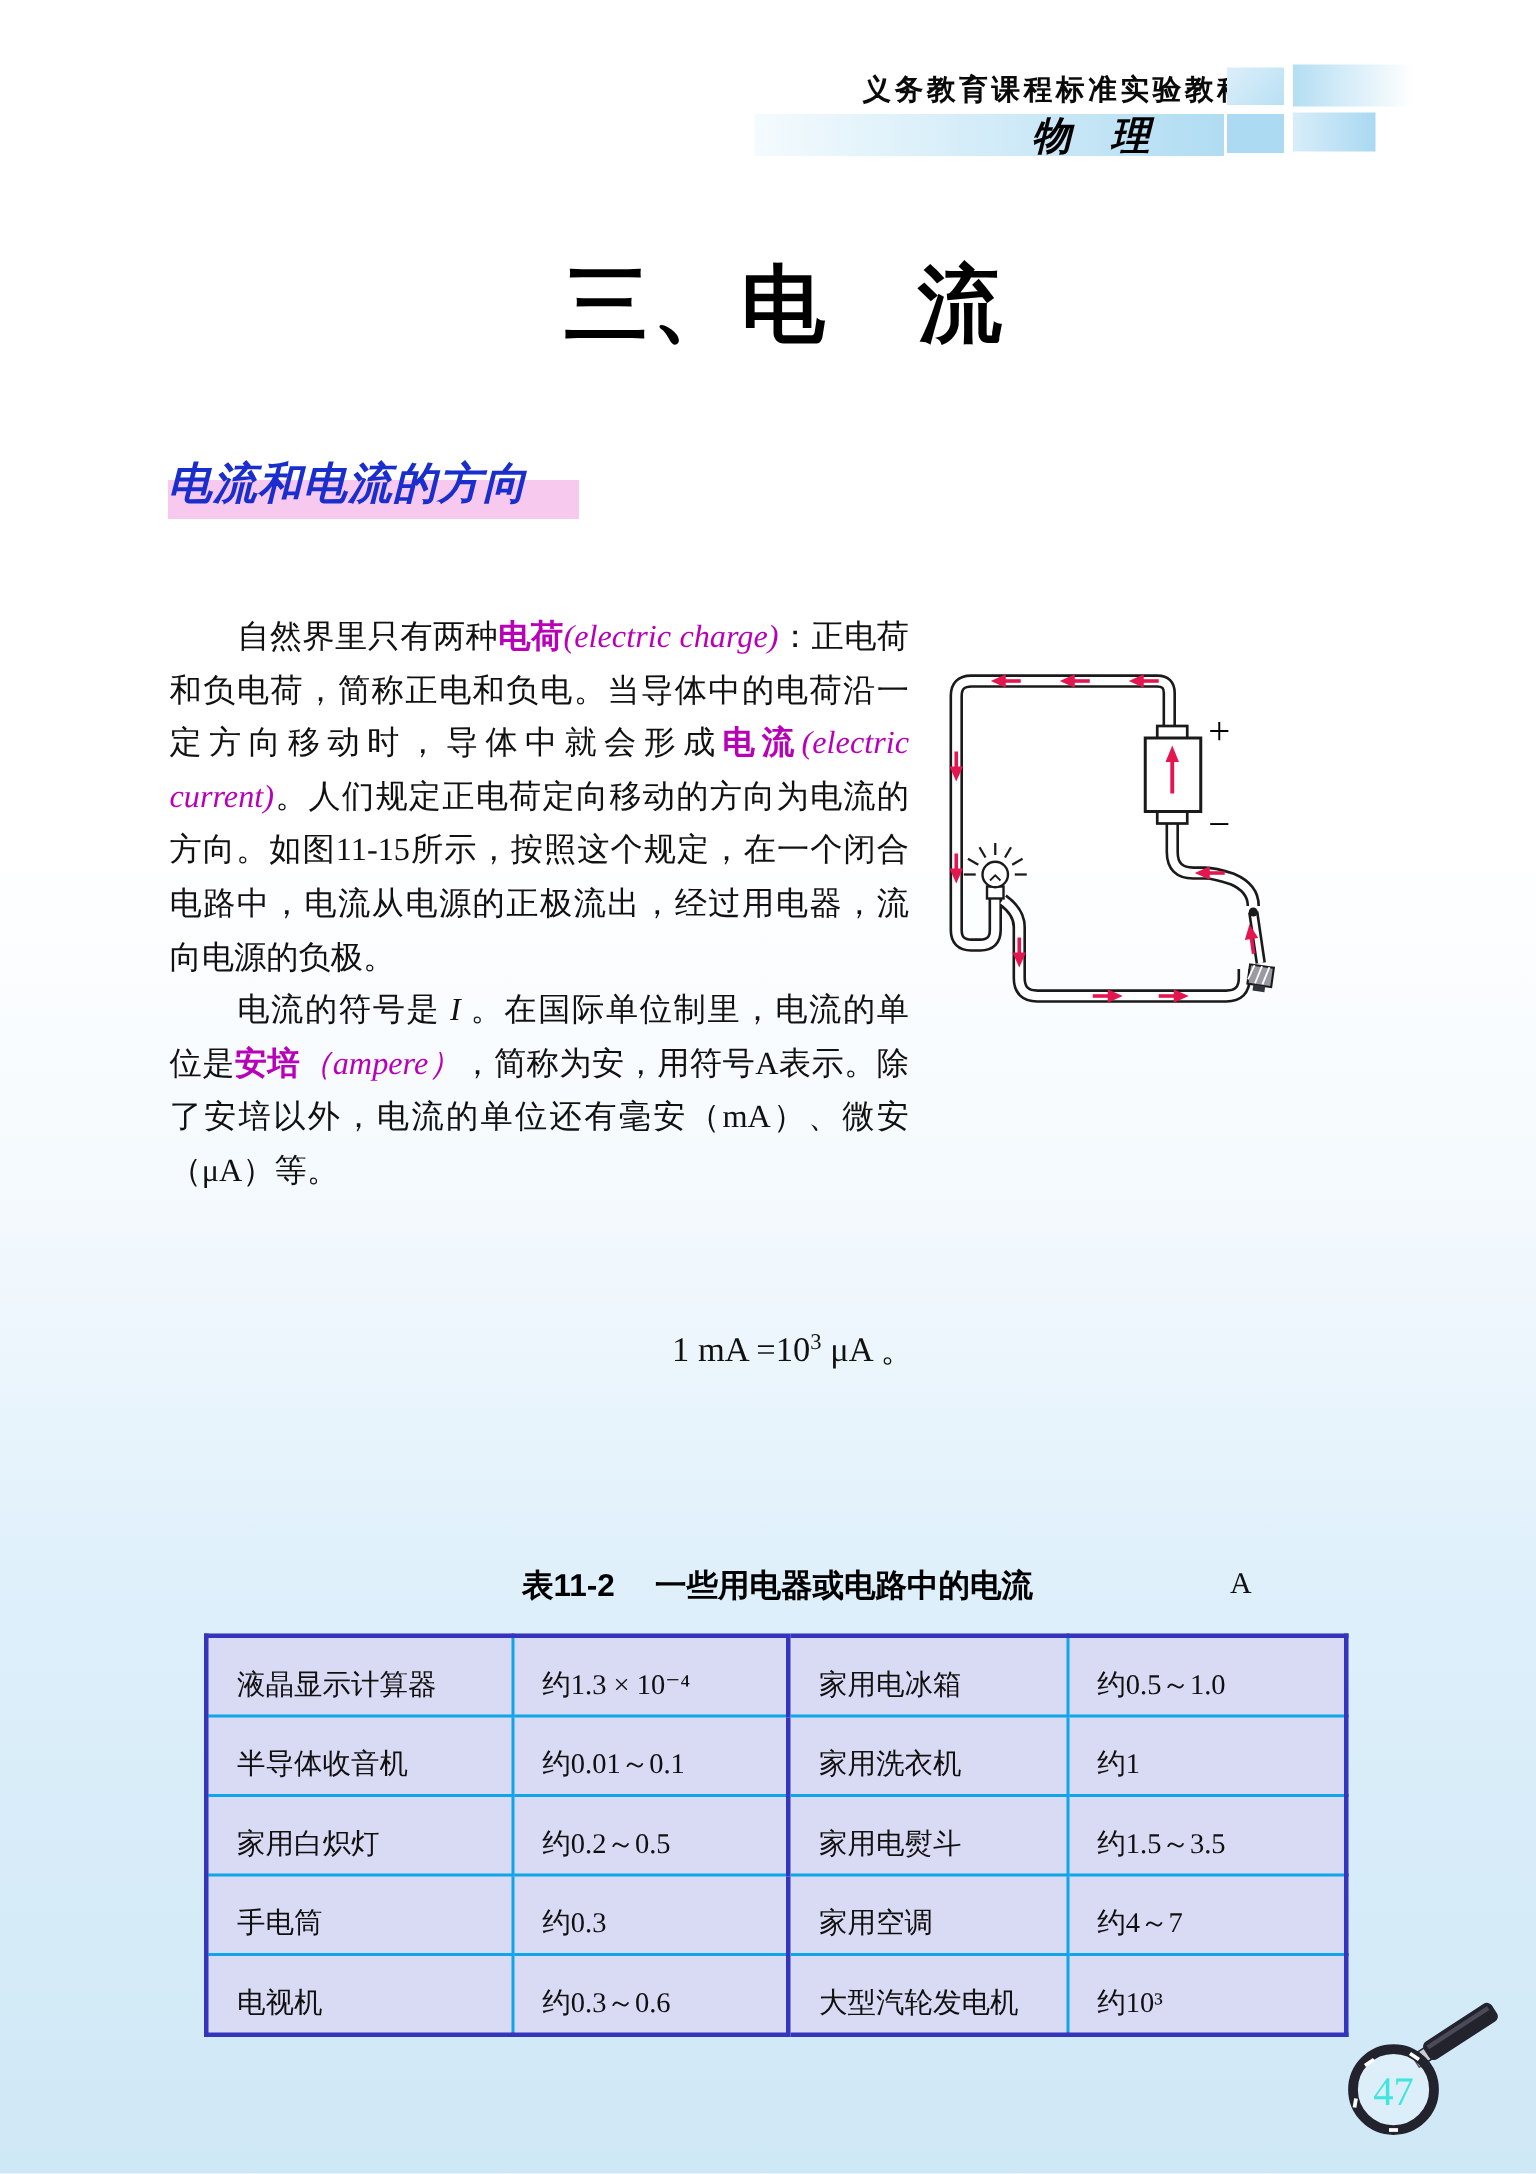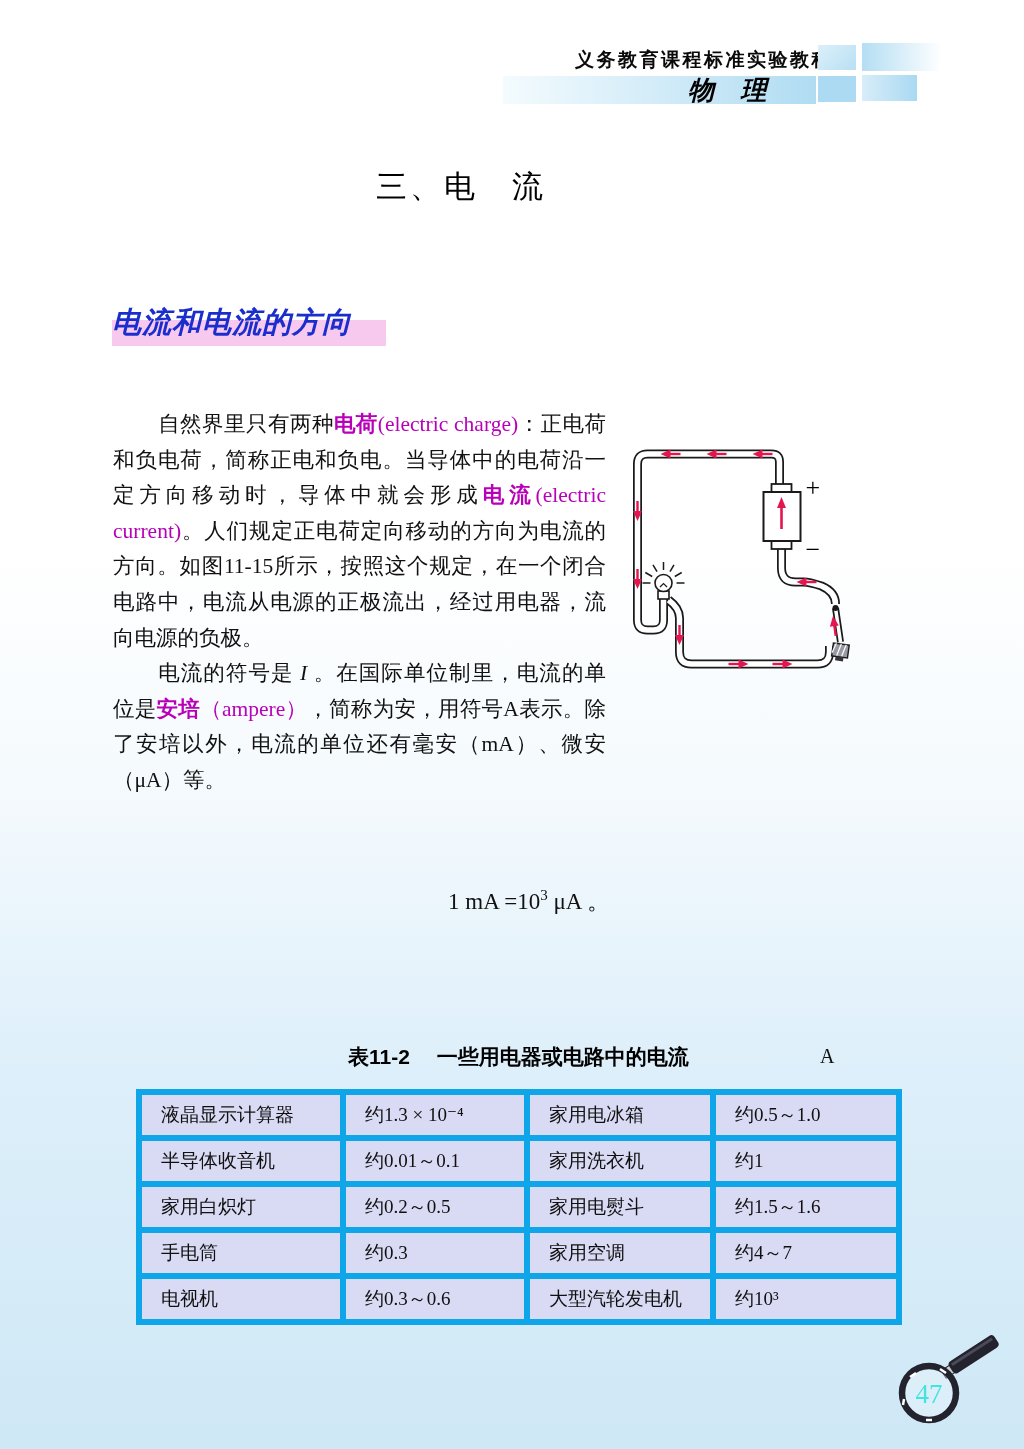--- a/index.html
+++ b/index.html
@@ -14,44 +14,44 @@
     font-weight:bold;font-size:19px;letter-spacing:2.5px;color:#0a0a0a;}
   .deco{position:absolute;}
   .deco.b1{left:818px;top:45px;width:38px;height:25px;background:linear-gradient(135deg,#ddeffa,#b8e0f4);}
   .deco.b2{left:862px;top:43px;width:80px;height:28px;background:linear-gradient(to right,#b4def3,#ffffff);}
   .deco.b3{left:818px;top:76px;width:38px;height:26px;background:#abdaf2;}
   .deco.b4{left:862px;top:75px;width:55px;height:26px;background:linear-gradient(to right,#d8edf9,#a9d9f2);}
   .subject-bar{left:503px;top:76px;width:313px;height:28px;background:linear-gradient(to right,#f4fbfe,#b0dcf2);}
   .subject-text{left:688px;top:73px;font-style:italic;font-weight:bold;font-size:26px;letter-spacing:10px;color:#000;}
   
   .chapter-title{left:376px;top:166px;font-family:"Liberation Sans","DejaVu Sans",sans-serif;
-    font-weight:400;font-size:31px;letter-spacing:3px;color:#000;}
+    font-weight:700;font-size:56px;letter-spacing:3px;color:#000;}
   
   .section-heading{left:112px;top:303px;width:276px;height:42px;}
   .heading-bg{position:absolute;left:0;top:17px;width:274px;height:26px;background:#f8c9ef;}
   .heading-text{position:relative;font-style:italic;font-weight:bold;font-size:29px;color:#1a2ecd;letter-spacing:1px;}
   
   .body-col{left:113px;top:407px;width:493px;font-size:21.5px;line-height:35.6px;text-align:justify;}
   .body-col p{margin:0;text-indent:2.1em;}
   .term-cn{color:#b800b8;font-weight:bold;margin-top:44px;}
-  .term-en{color:#b800b8;}
+  .term-en{color:#b800b8;font-style:italic;}
   .sym-i{font-style:italic;}
   
   .figure-box{left:606px;top:436px;width:288px;}
   .figure-caption{text-align:center;font-size:20px;margin-top:6px;color:#000;}
   
   .formulas{left:448px;top:870px;font-size:23px;line-height:50px;}
   .formulas sup{font-size:15px;}
   
   .table-title{left:348px;top:1043px;font-family:"Liberation Sans","DejaVu Sans",sans-serif;
     font-weight:bold;font-size:21px;color:#000;}
   .table-unit{left:820px;top:1045px;font-size:20px;}
   table.current-table{left:136px;top:1089px;position:absolute;border-collapse:collapse;table-layout:fixed;
     width:760px;background:#d9daf3;border:3px solid #3434bd;}
-  table.current-table td{border:6px solid #0ea5e9;height:40px;font-size:19px;padding:0 4px 0 19px;
+  table.current-table td{border:2px solid #0ea5e9;height:40px;font-size:19px;padding:11px 4px 0 19px;
     color:#101010;}
   table.current-table td.mid{border-left:3px solid #3434bd;}
   
   .glass{left:892px;top:1333px;text-decoration:underline;}
 </style>
 </head>
 <body>
 
 <div class="abs series-title">义务教育课程标准实验教科书</div>
 <div class="deco b1"></div>
@@ -170,21 +170,21 @@
   <tr>
     <td>半导体收音机</td>
     <td>约0.01～0.1</td>
     <td class="mid">家用洗衣机</td>
     <td>约1</td>
   </tr>
   <tr>
     <td>家用白炽灯</td>
     <td>约0.2～0.5</td>
     <td class="mid">家用电熨斗</td>
-    <td>约1.5～1.6</td>
+    <td>约1.5～3.5</td>
   </tr>
   <tr>
     <td>手电筒</td>
     <td>约0.3</td>
     <td class="mid">家用空调</td>
     <td>约4～7</td>
   </tr>
   <tr>
     <td>电视机</td>
     <td>约0.3～0.6</td>

